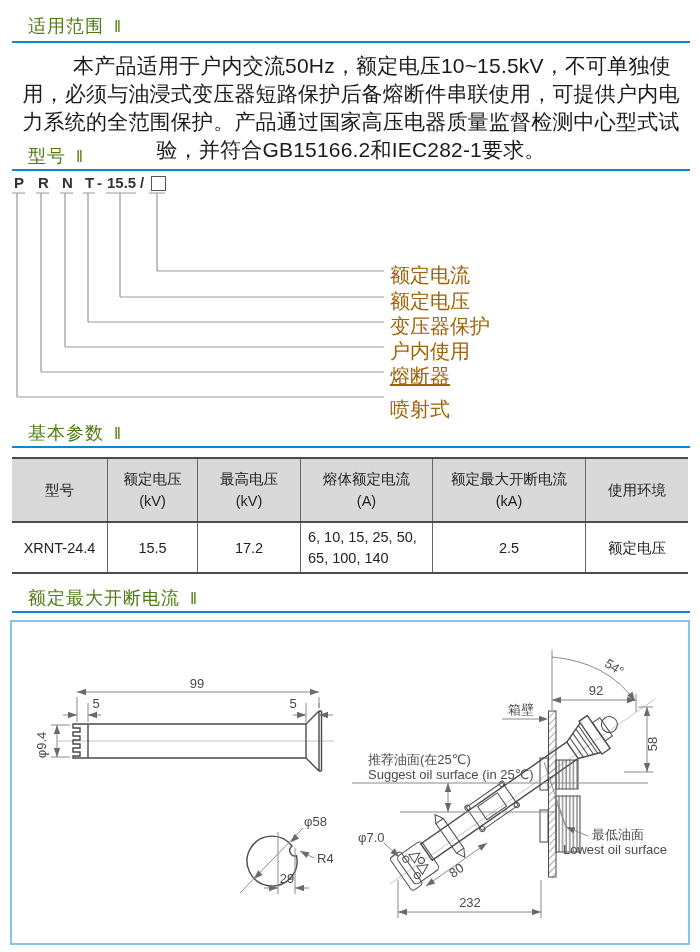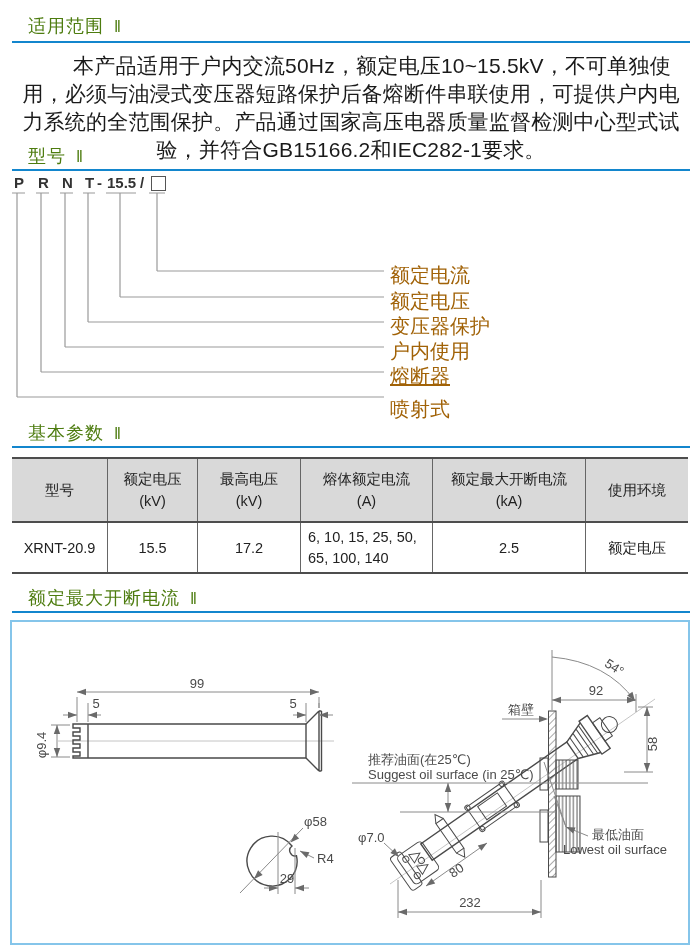--- a/index.html
+++ b/index.html
@@ -100,21 +100,21 @@
       </div>
       <div class="tcell c4">
         <div>额定最大开断电流</div>
         <div>(kA)</div>
       </div>
       <div class="tcell c5">
         <div>使用环境</div>
       </div>
     </div>
     <div class="trow tbody">
-      <div class="tcell c0">XRNT-20.9</div>
+      <div class="tcell c0">XRNT-24.4</div>
       <div class="tcell c1">15.5</div>
       <div class="tcell c2">17.2</div>
       <div class="tcell c3 left">6, 10, 15, 25, 50, 65, 100, 140</div>
       <div class="tcell c4">2.5</div>
       <div class="tcell c5">额定电压</div>
     </div>
   </div>
 
   <div class="sec-title" style="top:586px;">
     <span>额定最大开断电流</span><span class="marker">‖</span>

